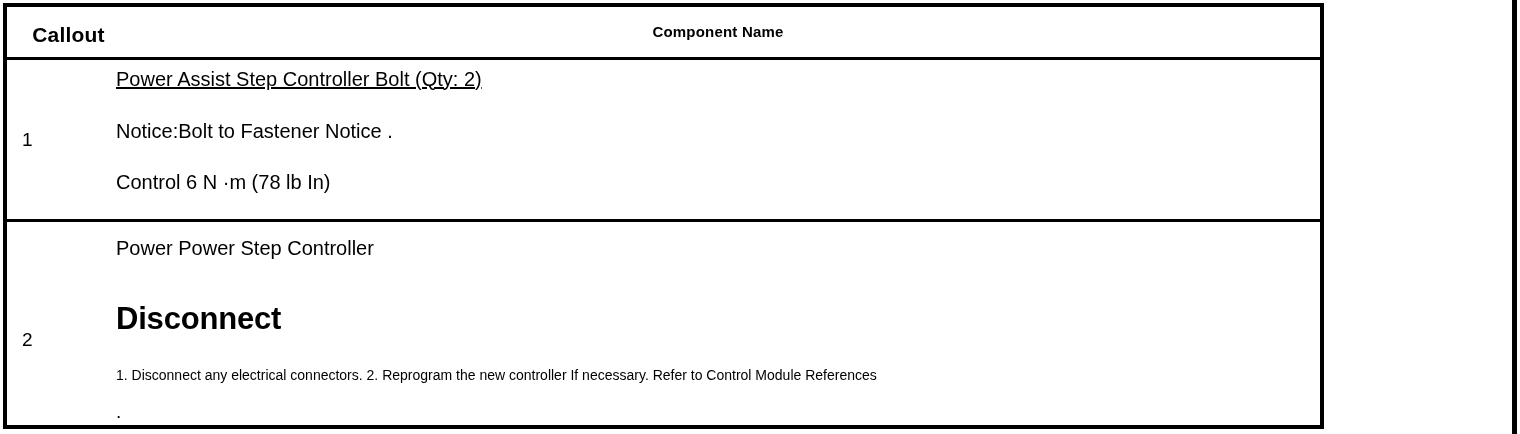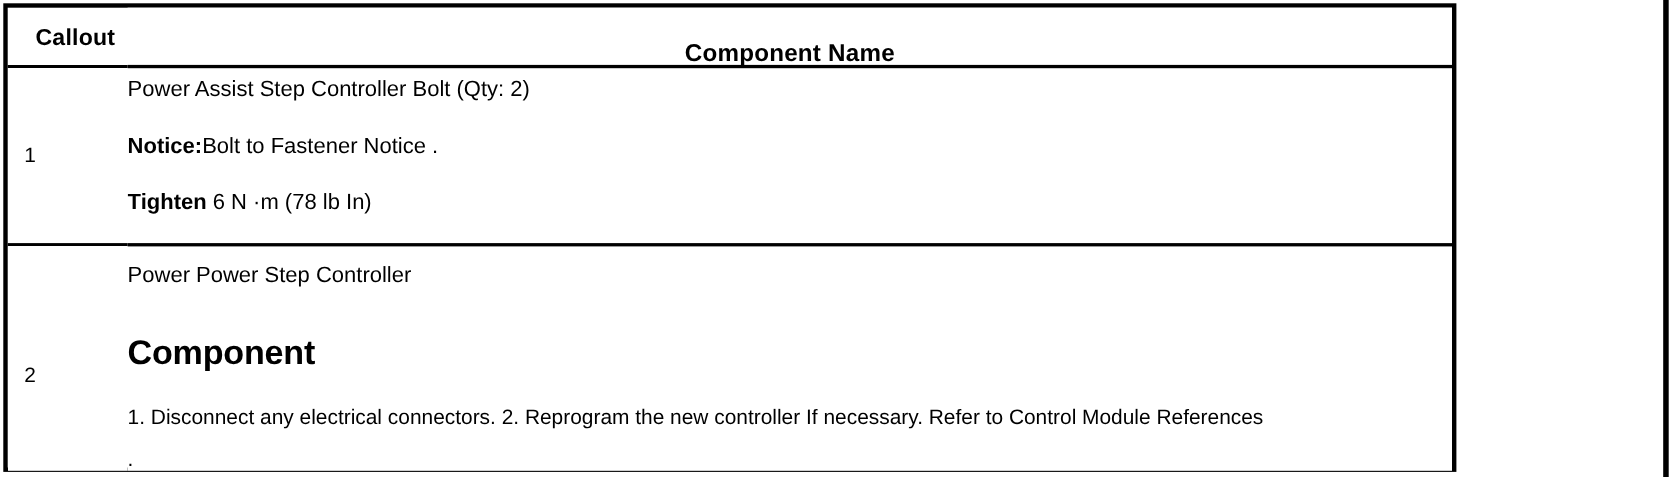--- a/index.html
+++ b/index.html
@@ -75,74 +75,73 @@
 
   .header-callout-label {
     font-size: 21px;
     font-weight: bold;
     line-height: 1;
     padding: 17px 0 0 14px;
     letter-spacing: 0.2px;
   }
 
   .header-component-label {
-    font-size: 22px;
+    font-size: 15px;
     font-weight: bold;
     text-align: center;
     line-height: 1;
     padding-top: 17px;
     letter-spacing: 0.2px;
-    margin-top: 13px;
   }
 
   .callout-number {
     font-size: 19px;
     line-height: 1;
     padding-left: 15px;
   }
   .row-1 .callout-number { padding-top: 70px; }
   .row-2 .callout-number { padding-top: 108px; }
 
   .cell-component {
     padding: 0 0 0 15px;
   }
 
   .line-text {
     font-size: 20px;
     line-height: 1;
     white-space: nowrap;
   }
 
-  .r1-line1 { padding-top: 9px; }
+  .r1-line1 { padding-top: 9px; text-decoration: underline; }
   .r1-line2 { padding-top: 32px; }
   .r1-line3 { padding-top: 31px; }
 
   .r2-line1 { padding-top: 16px; }
 
   .proc-heading {
     font-size: 31px;
     font-weight: bold;
     line-height: 1;
     padding-top: 45px;
     letter-spacing: -0.2px;
   }
 
   .r2-body {
-    font-size: 19px;
+    font-size: 14px;
     line-height: 1;
     padding-top: 34px;
     white-space: nowrap;
   }
   .r2-body-cont {
     font-size: 19px;
     line-height: 1;
     padding-top: 20px;
   }
 
-  .b { font-weight: bold; }
+  .b { font-weight: normal; }
 </style>
 </head>
 <body>
 
 <div class="page-edge-rule"></div>
 
 <div class="table-wrap">
   <table class="parts-table">
     <colgroup>
       <col class="col-callout">
@@ -158,30 +157,30 @@
         </th>
       </tr>
 
       <tr class="row-1">
         <td class="cell-callout">
           <div class="callout-number">1</div>
         </td>
         <td class="cell-component">
           <div class="line-text r1-line1">Power Assist Step Controller Bolt (Qty: 2)</div>
           <div class="line-text r1-line2"><span class="b">Notice:</span><span>Bolt to Fastener Notice .</span></div>
-          <div class="line-text r1-line3"><span class="b">Tighten</span><span> 6 N ·m (78 lb In)</span></div>
+          <div class="line-text r1-line3"><span class="b">Control</span><span> 6 N ·m (78 lb In)</span></div>
         </td>
       </tr>
 
       <tr class="row-2">
         <td class="cell-callout">
           <div class="callout-number">2</div>
         </td>
         <td class="cell-component">
           <div class="line-text r2-line1">Power Power Step Controller</div>
-          <div class="proc-heading">Component</div>
+          <div class="proc-heading">Disconnect</div>
           <div class="r2-body">1. Disconnect any electrical connectors. 2. Reprogram the new controller If necessary. Refer to Control Module References</div>
           <div class="r2-body-cont">.</div>
         </td>
       </tr>
     </tbody>
   </table>
 </div>
 
 </body></html>

